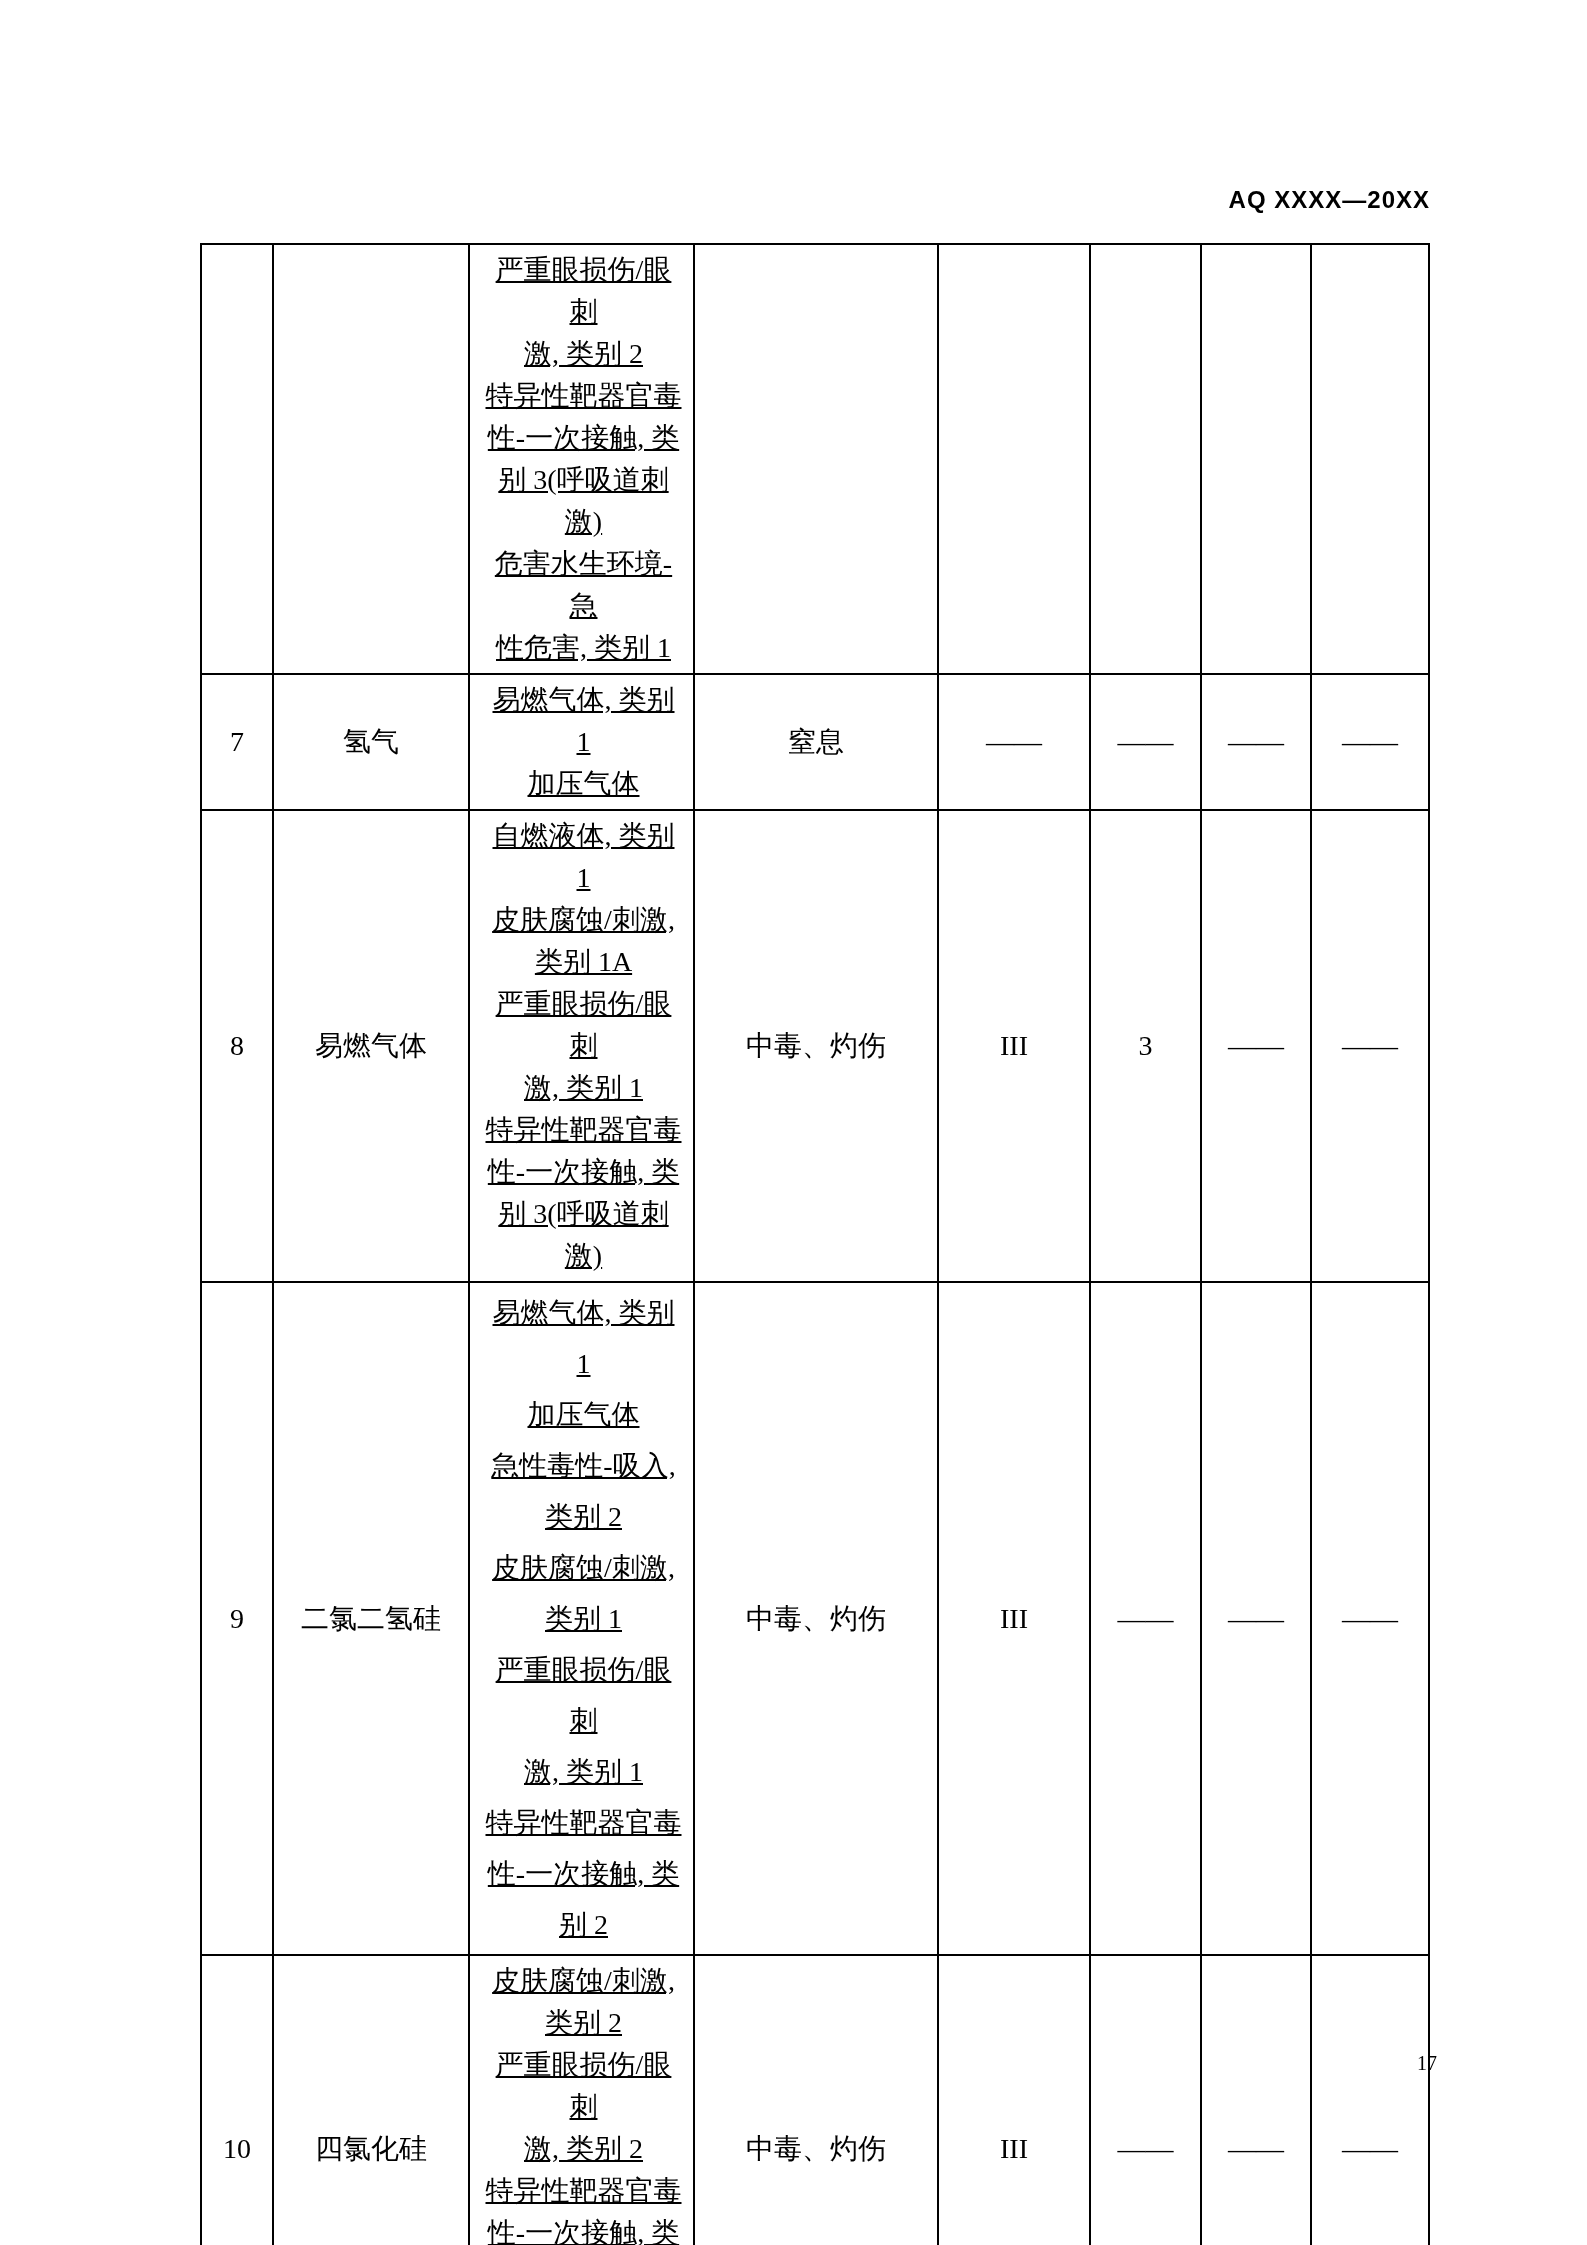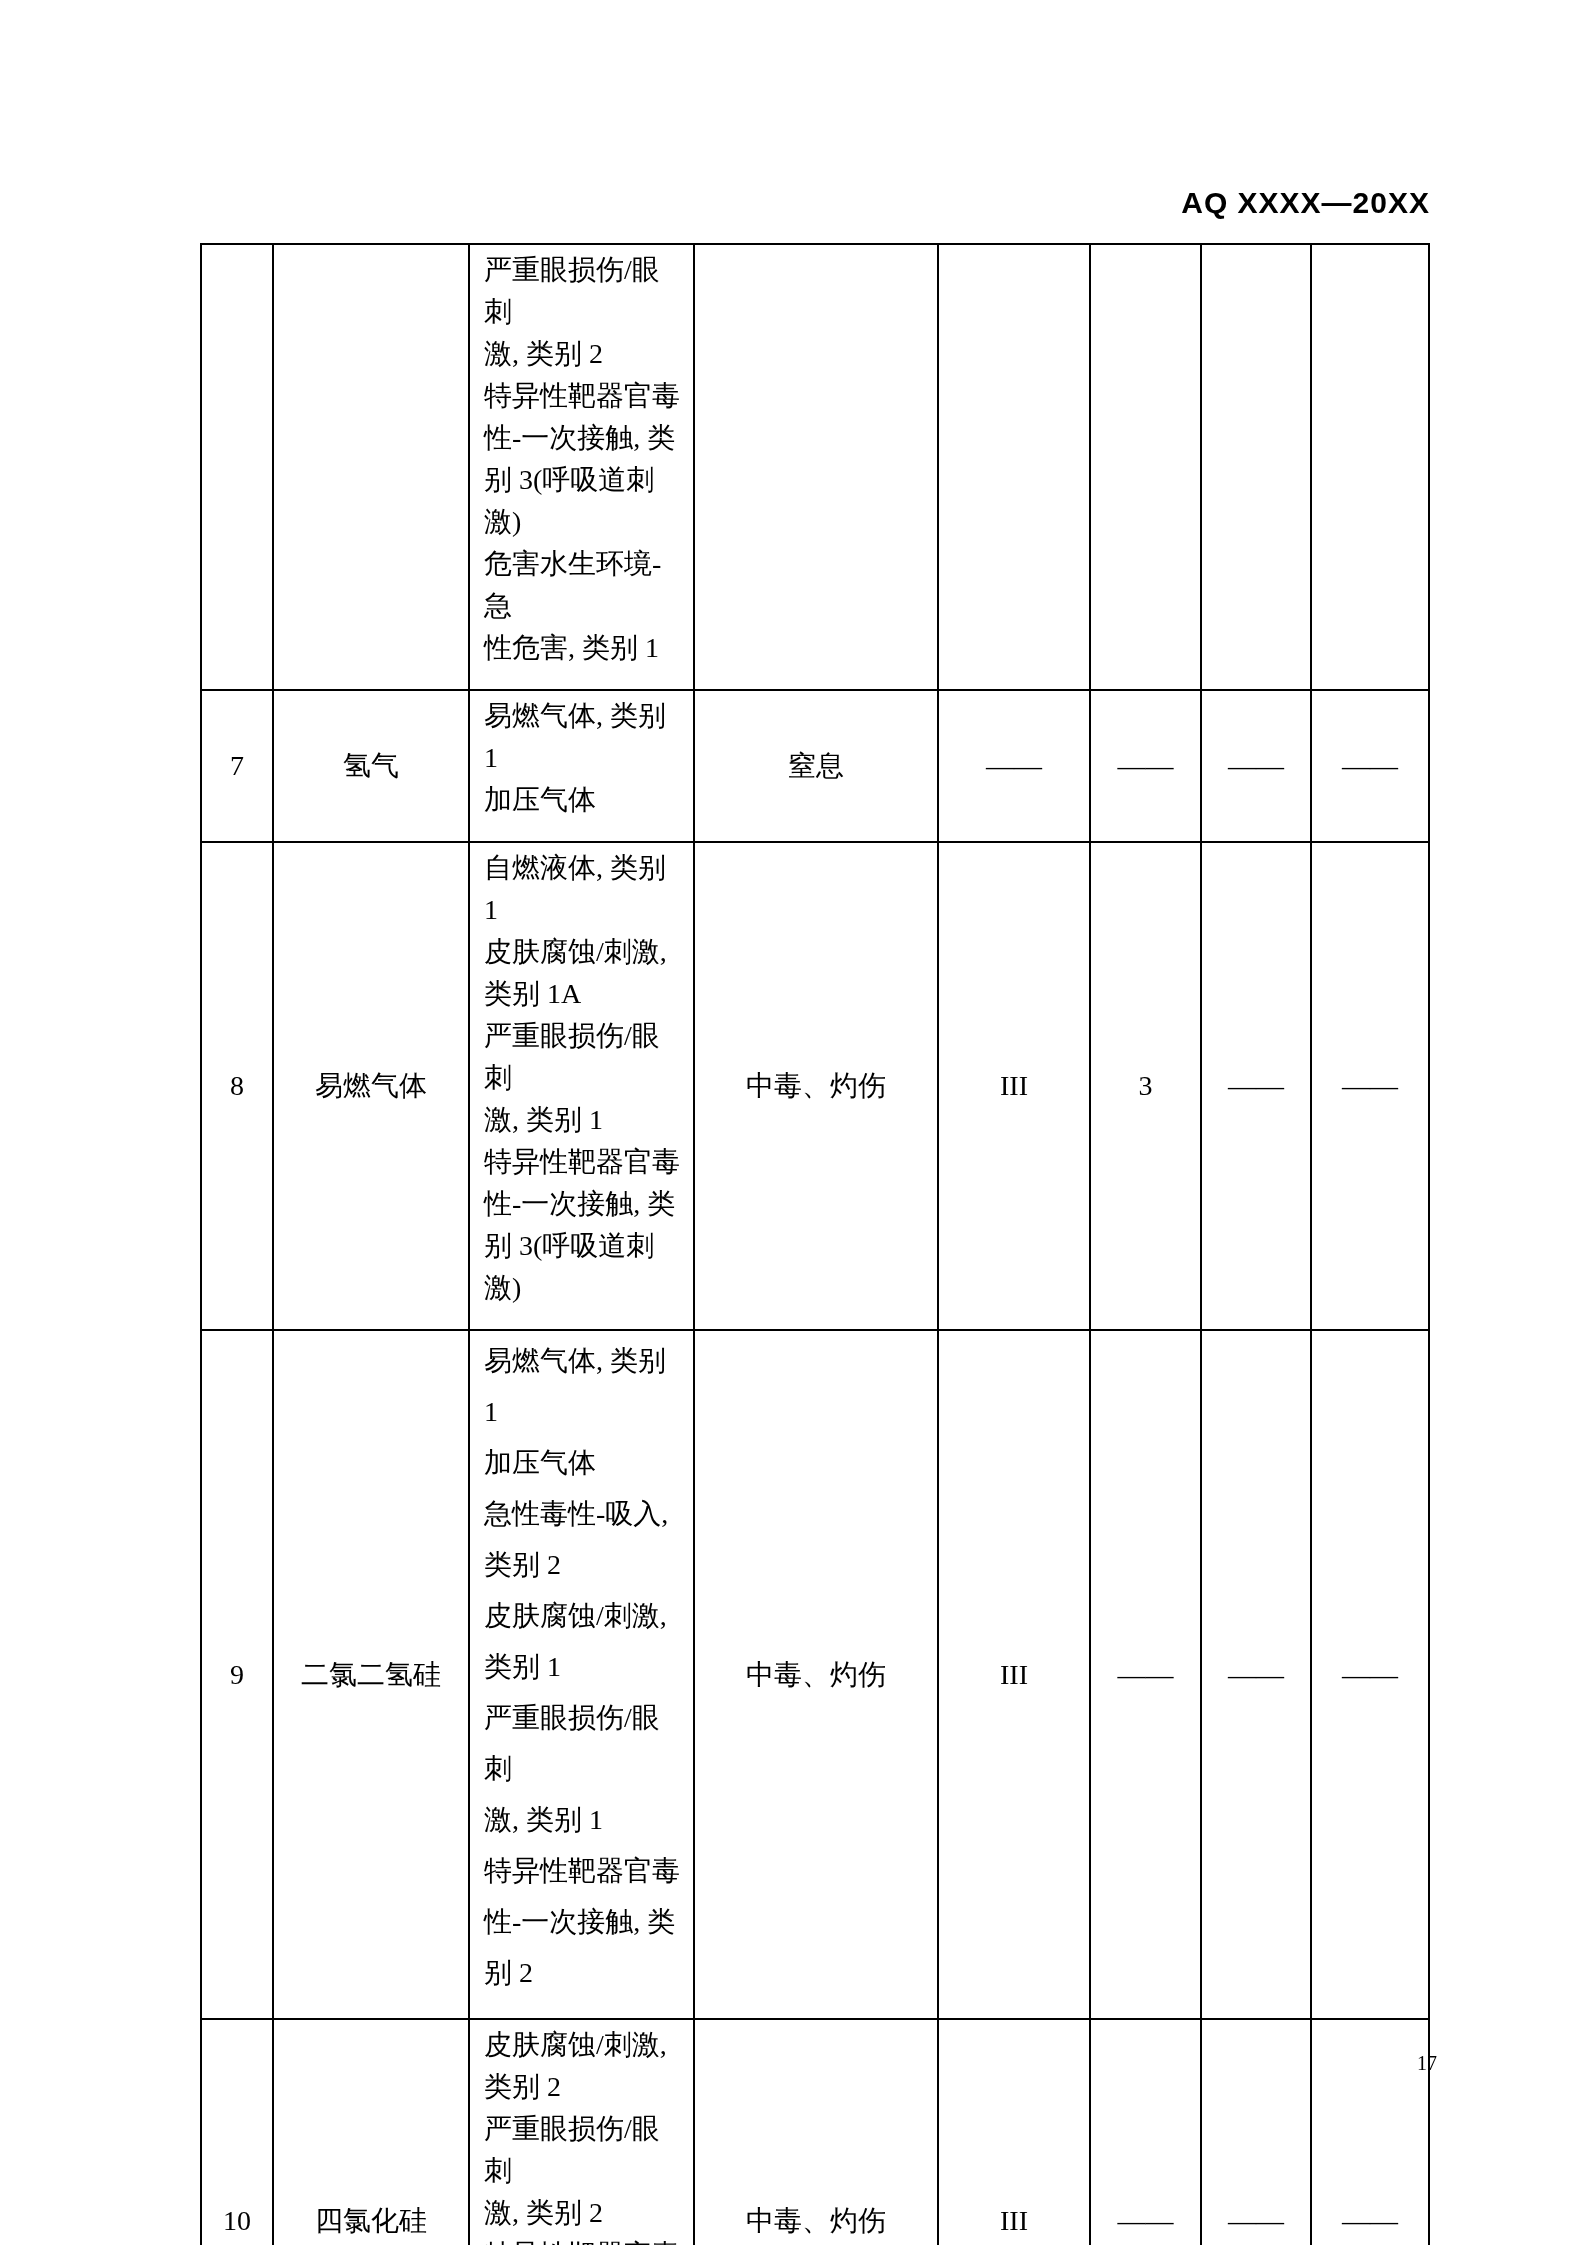--- a/index.html
+++ b/index.html
@@ -9,44 +9,45 @@
     background:#ffffff;
     font-family:"Liberation Serif","DejaVu Serif",serif;
     color:#000000;
     overflow:hidden;
   }
   #doc-code{
     position:absolute;
     top:186px;right:157px;
     font-family:"Liberation Sans","DejaVu Sans",sans-serif;
     font-weight:bold;
-    font-size:30px;
+    font-size:24px;
     letter-spacing:1px;
     white-space:nowrap;
   }
   #hazmat-table{
     position:absolute;
     left:200px;top:243px;
     width:1228px;
     border-collapse:collapse;
     table-layout:fixed;
   }
   #hazmat-table td{
     border:2px solid #000000;
     font-size:28px;
     line-height:42px;
     text-align:center;
     vertical-align:middle;
     padding:0;
     overflow:hidden;
   }
   #hazmat-table td.hazard{
-    text-align:left;
-    padding:4px 10px 20px 14px;
+    text-align:center;
+    padding:4px 10px 4px 14px;
     white-space:pre-line;
+    text-decoration:underline;
   }
   #hazmat-table td.dashcell{letter-spacing:0;}
   #page-number{
     position:absolute;
     top:2052px;
     right:150px;
     font-size:20px;
   }
 </style>
 </head>

